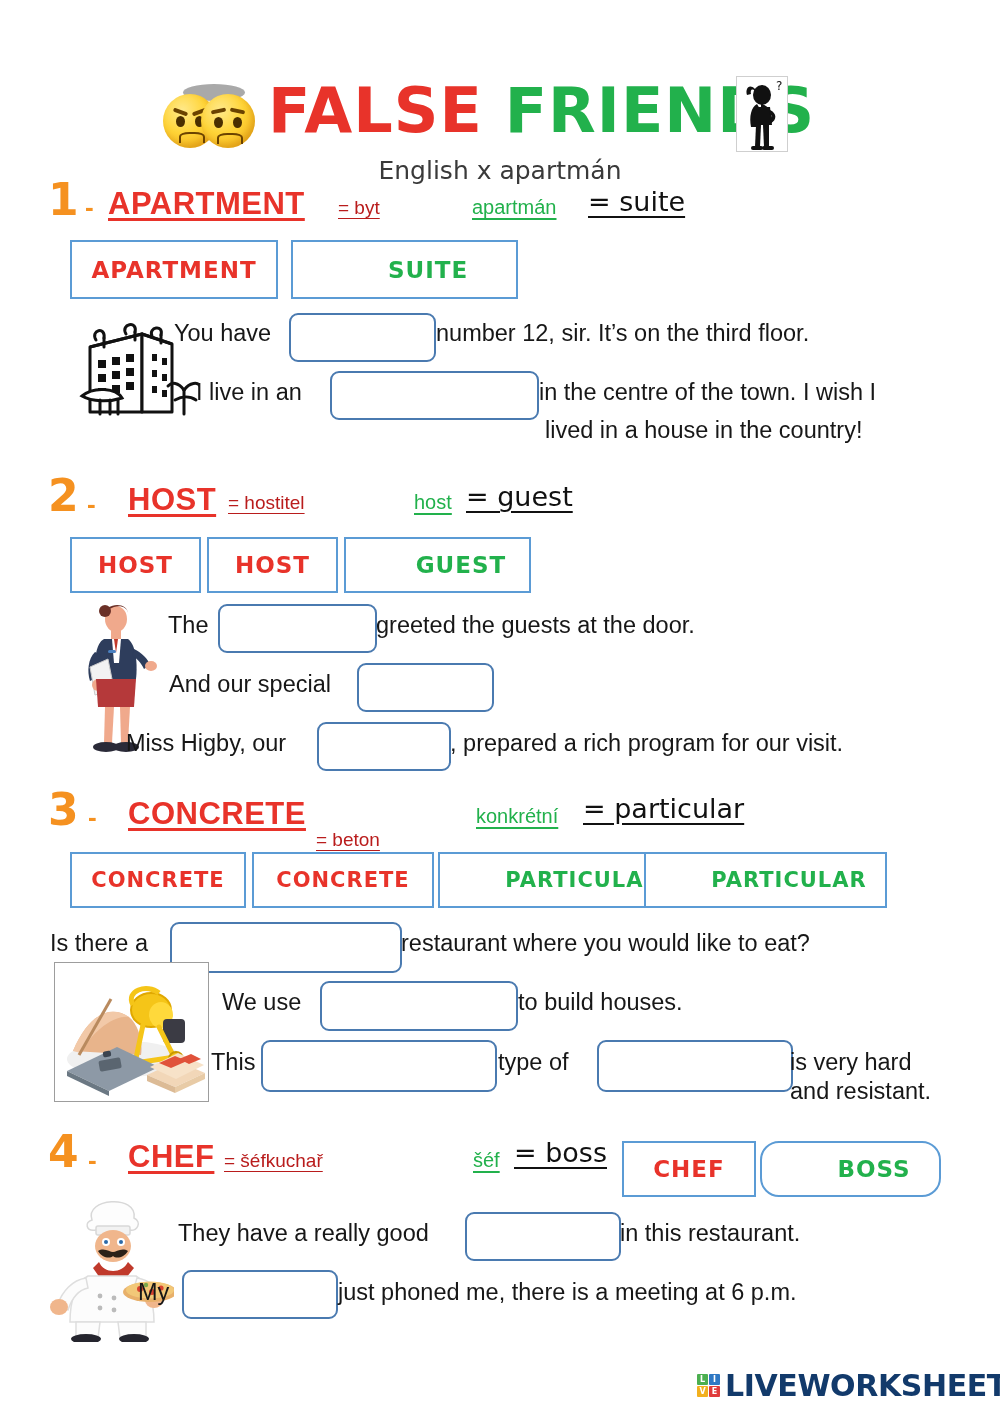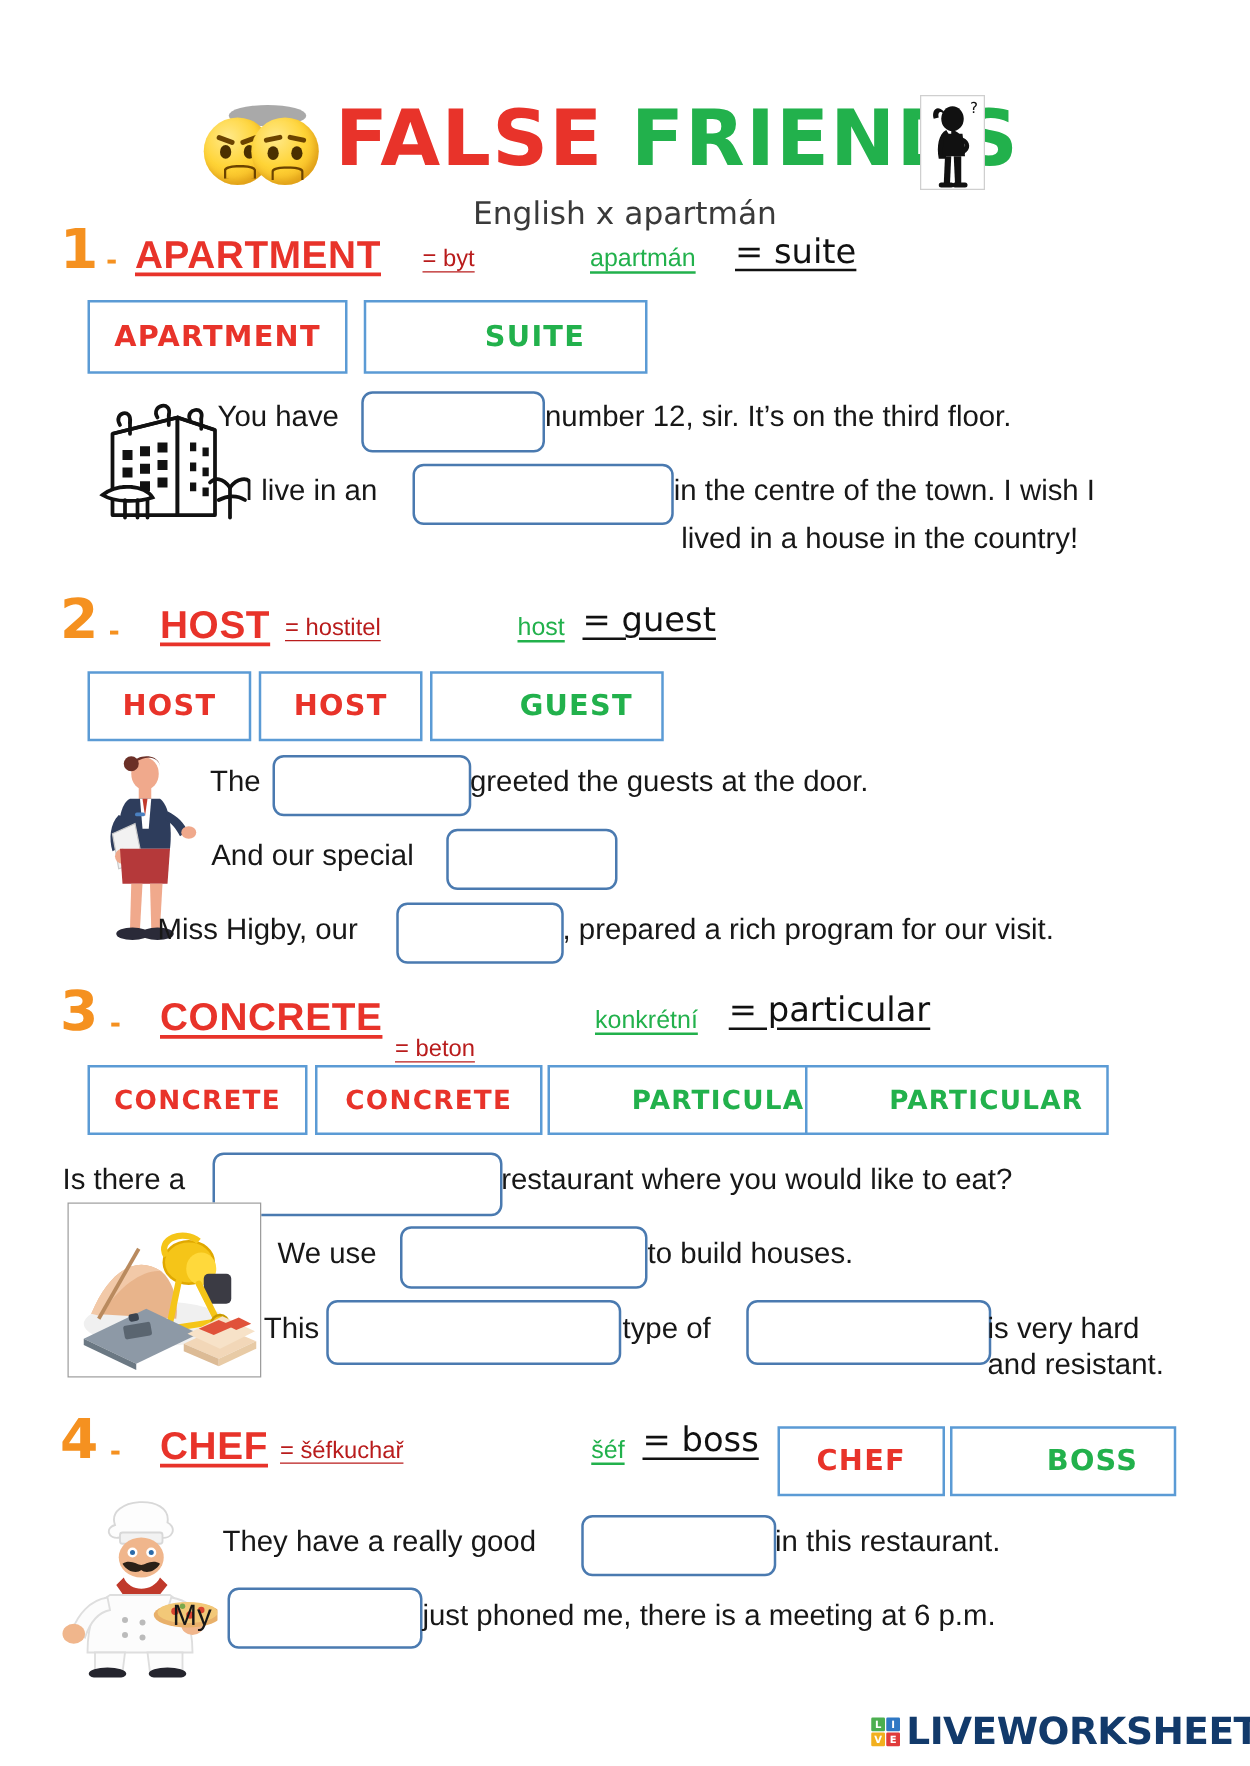--- a/index.html
+++ b/index.html
@@ -314,21 +314,21 @@
   <div class="sec-num" style="left:48px;top:1130px;">4</div>
   <div class="sec-dash" style="left:88px;top:1145px;">-</div>
   <div class="en-word" style="left:128px;top:1139px;">CHEF</div>
   <div class="en-trans" style="left:224px;top:1150px;">= šéfkuchař</div>
   <div class="cz-word" style="left:473px;top:1149px;">šéf</div>
   <div class="cz-trans" style="left:514px;top:1137px;">= boss</div>
 
   <div class="chip red" style="left:622px;top:1141px;width:130px;height:52px;">
     <span>CHEF</span>
   </div>
-  <div class="chip green" style="left:760px;top:1141px;width:130px;height:52px;">
+  <div class="chip green" style="left:760px;top:1141px;width:130px;height:52px;border-radius:19px;">
     <span>BOSS</span>
   </div>
 
   <div class="illu" style="left:42px;top:1192px;width:132px;height:150px;">
     <svg viewBox="0 0 132 150" width="132" height="150" aria-hidden="true">
       <path d="M50 28 C42 6, 96 2, 92 26 C100 30, 96 40, 86 38 L54 38 C44 40, 42 30, 50 28 Z" fill="#fdfdfd" stroke="#d8d8d8" stroke-width="1.5"></path>
       <rect x="54" y="34" width="34" height="9" rx="2" fill="#f2f2f2" stroke="#d8d8d8" stroke-width="1.5"></rect>
       <ellipse cx="71" cy="54" rx="18" ry="16" fill="#f0b68c"></ellipse>
       <ellipse cx="64" cy="50" rx="4" ry="4" fill="#fff"></ellipse>
         <circle cx="64" cy="50" r="2" fill="#2b6aa8"></circle>

